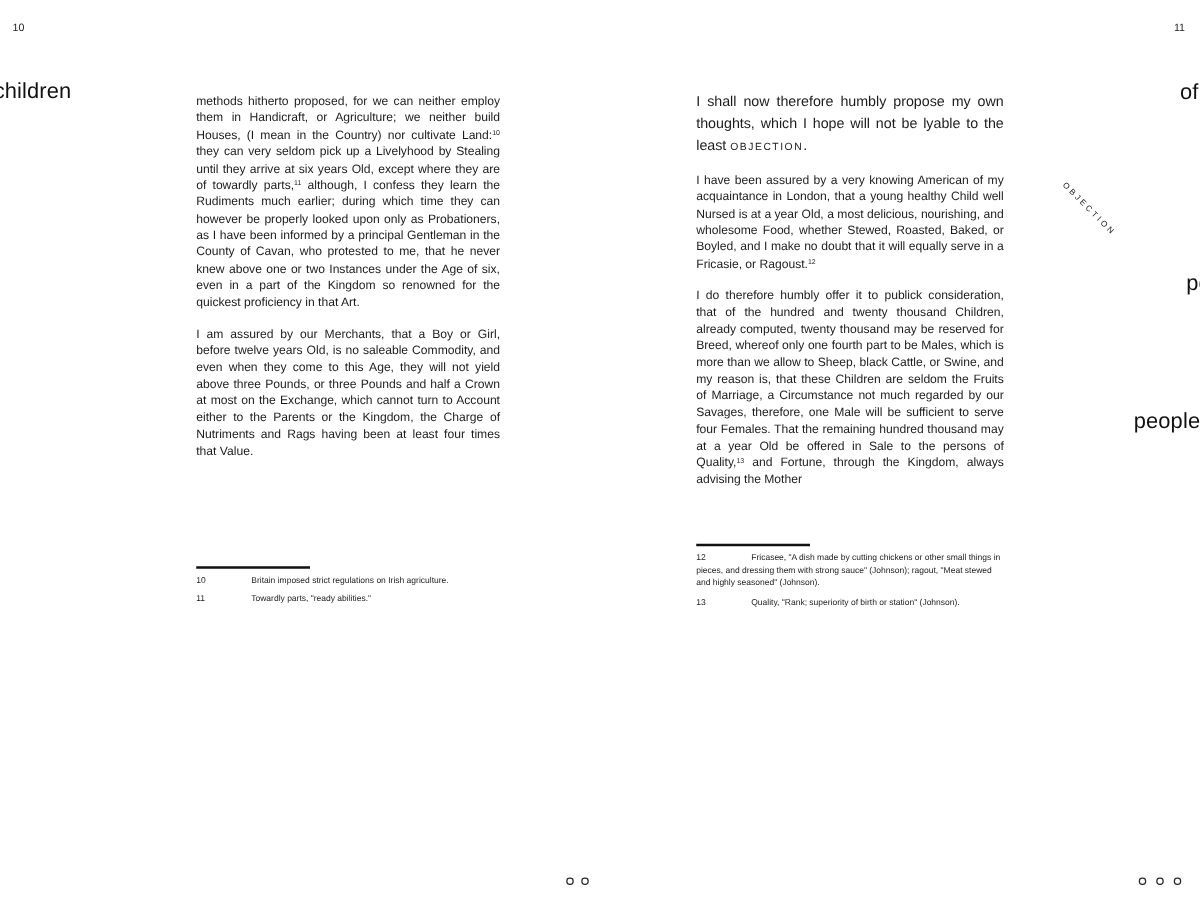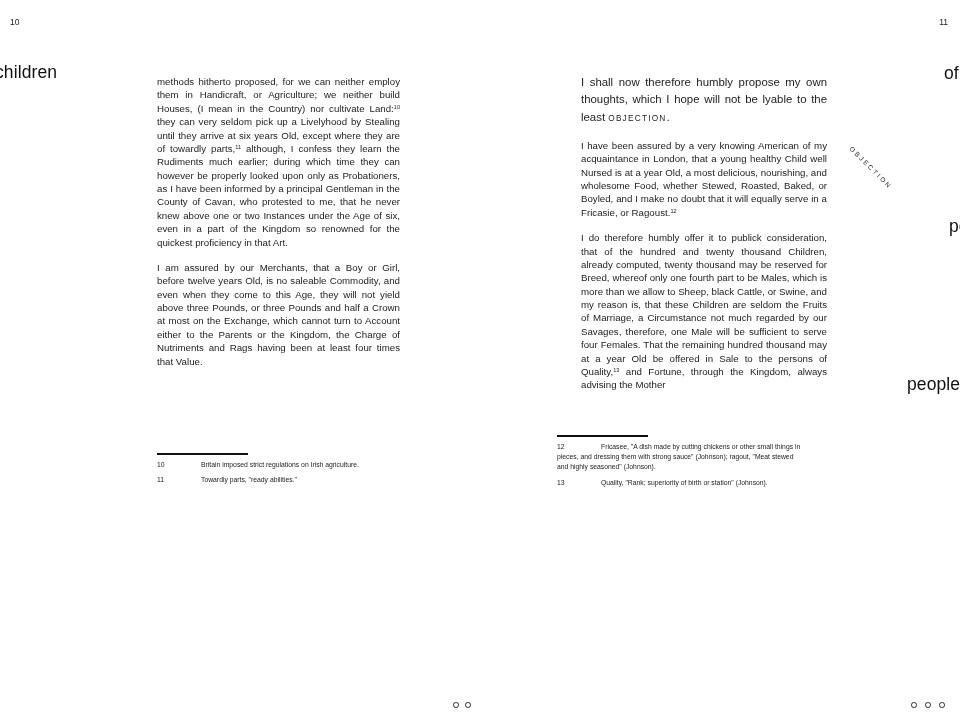--- a/index.html
+++ b/index.html
@@ -22,21 +22,21 @@
   .margin-word {
     position: absolute;
     font-size: 17.5px;
     letter-spacing: 0.1px;
     color: #111;
     white-space: nowrap;
   }
   .mw-children { left: -5px; top: 62px; }
   .mw-of      { left: 944px; top: 63px; text-align: right; }
   .mw-poor    { left: 909px; top: 216px; margin-left: 40px; }
-  .mw-people  { left: 907px; top: 326px; margin-top: 48px; }
+  .mw-people  { left: 907px; top: 326px; }
 
   .rotated-caps {
     position: absolute;
     left: 845px; top: 158px;
     width: 110px;
     transform: rotate(45deg);
     transform-origin: 20px 50%;
     font-size: 6.5px;
     letter-spacing: 2.2px;
     text-transform: uppercase;
@@ -46,21 +46,21 @@
 
   .col {
     position: absolute;
     text-align: justify;
     font-size: 9.7px;
     line-height: 13.38px;
     color: #1c1c1c;
   }
   .col p { margin: 0 0 12px 0; }
   .col-left  { left: 157px; top: 75px; width: 243px; }
-  .col-right { left: 557px; top: 74px; width: 246px; margin-left: 24px; }
+  .col-right { left: 557px; top: 74px; width: 246px; }
 
   .lead {
     font-size: 11.4px;
     line-height: 17.3px;
     margin-bottom: 12px !important;
   }
   .caps-inline {
     font-size: 8.3px;
     letter-spacing: 1.2px;
     text-transform: uppercase;

